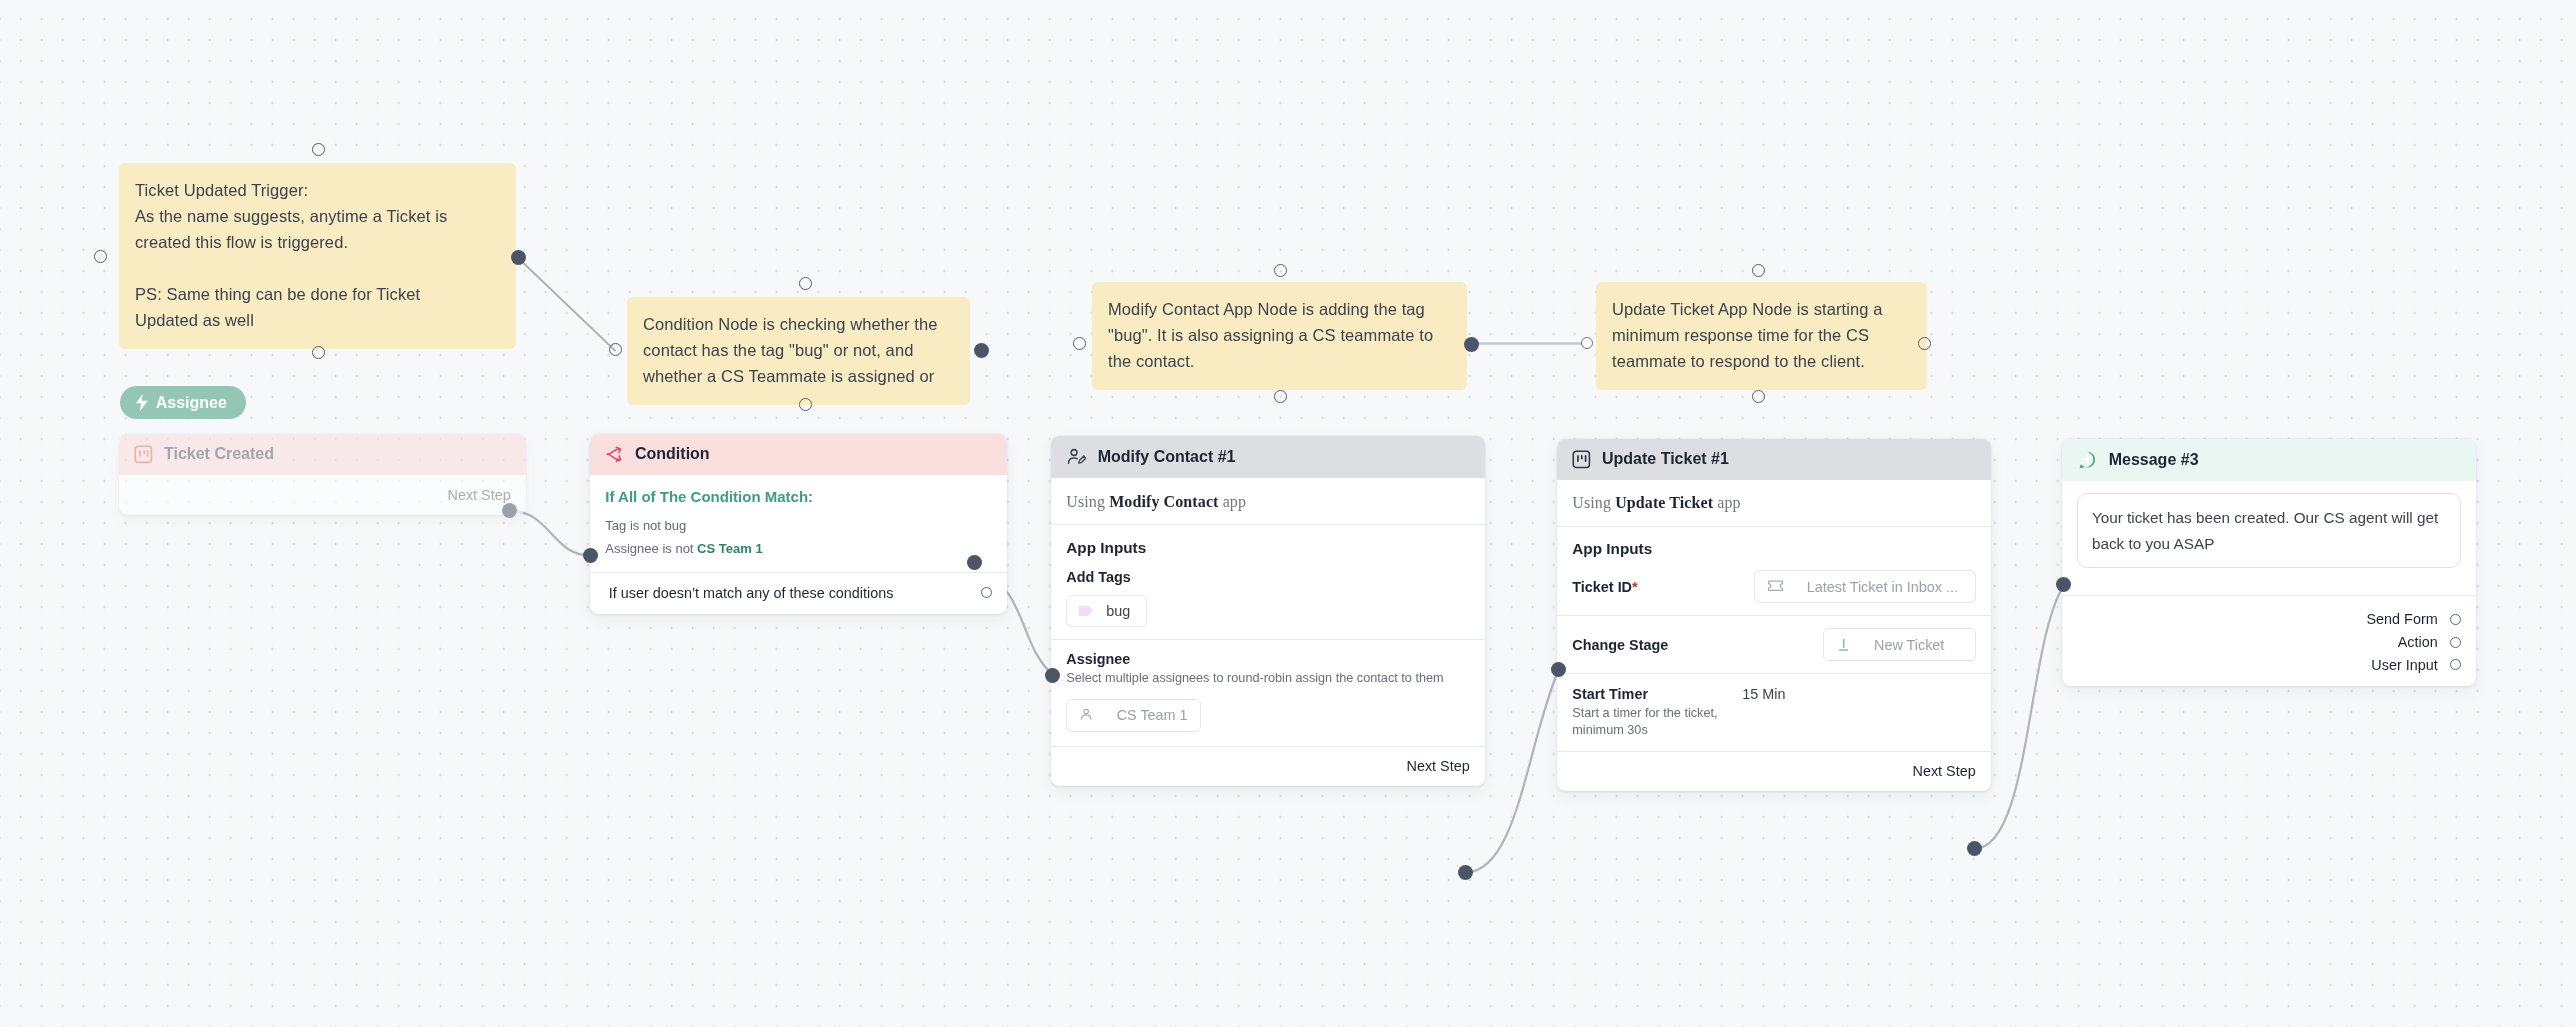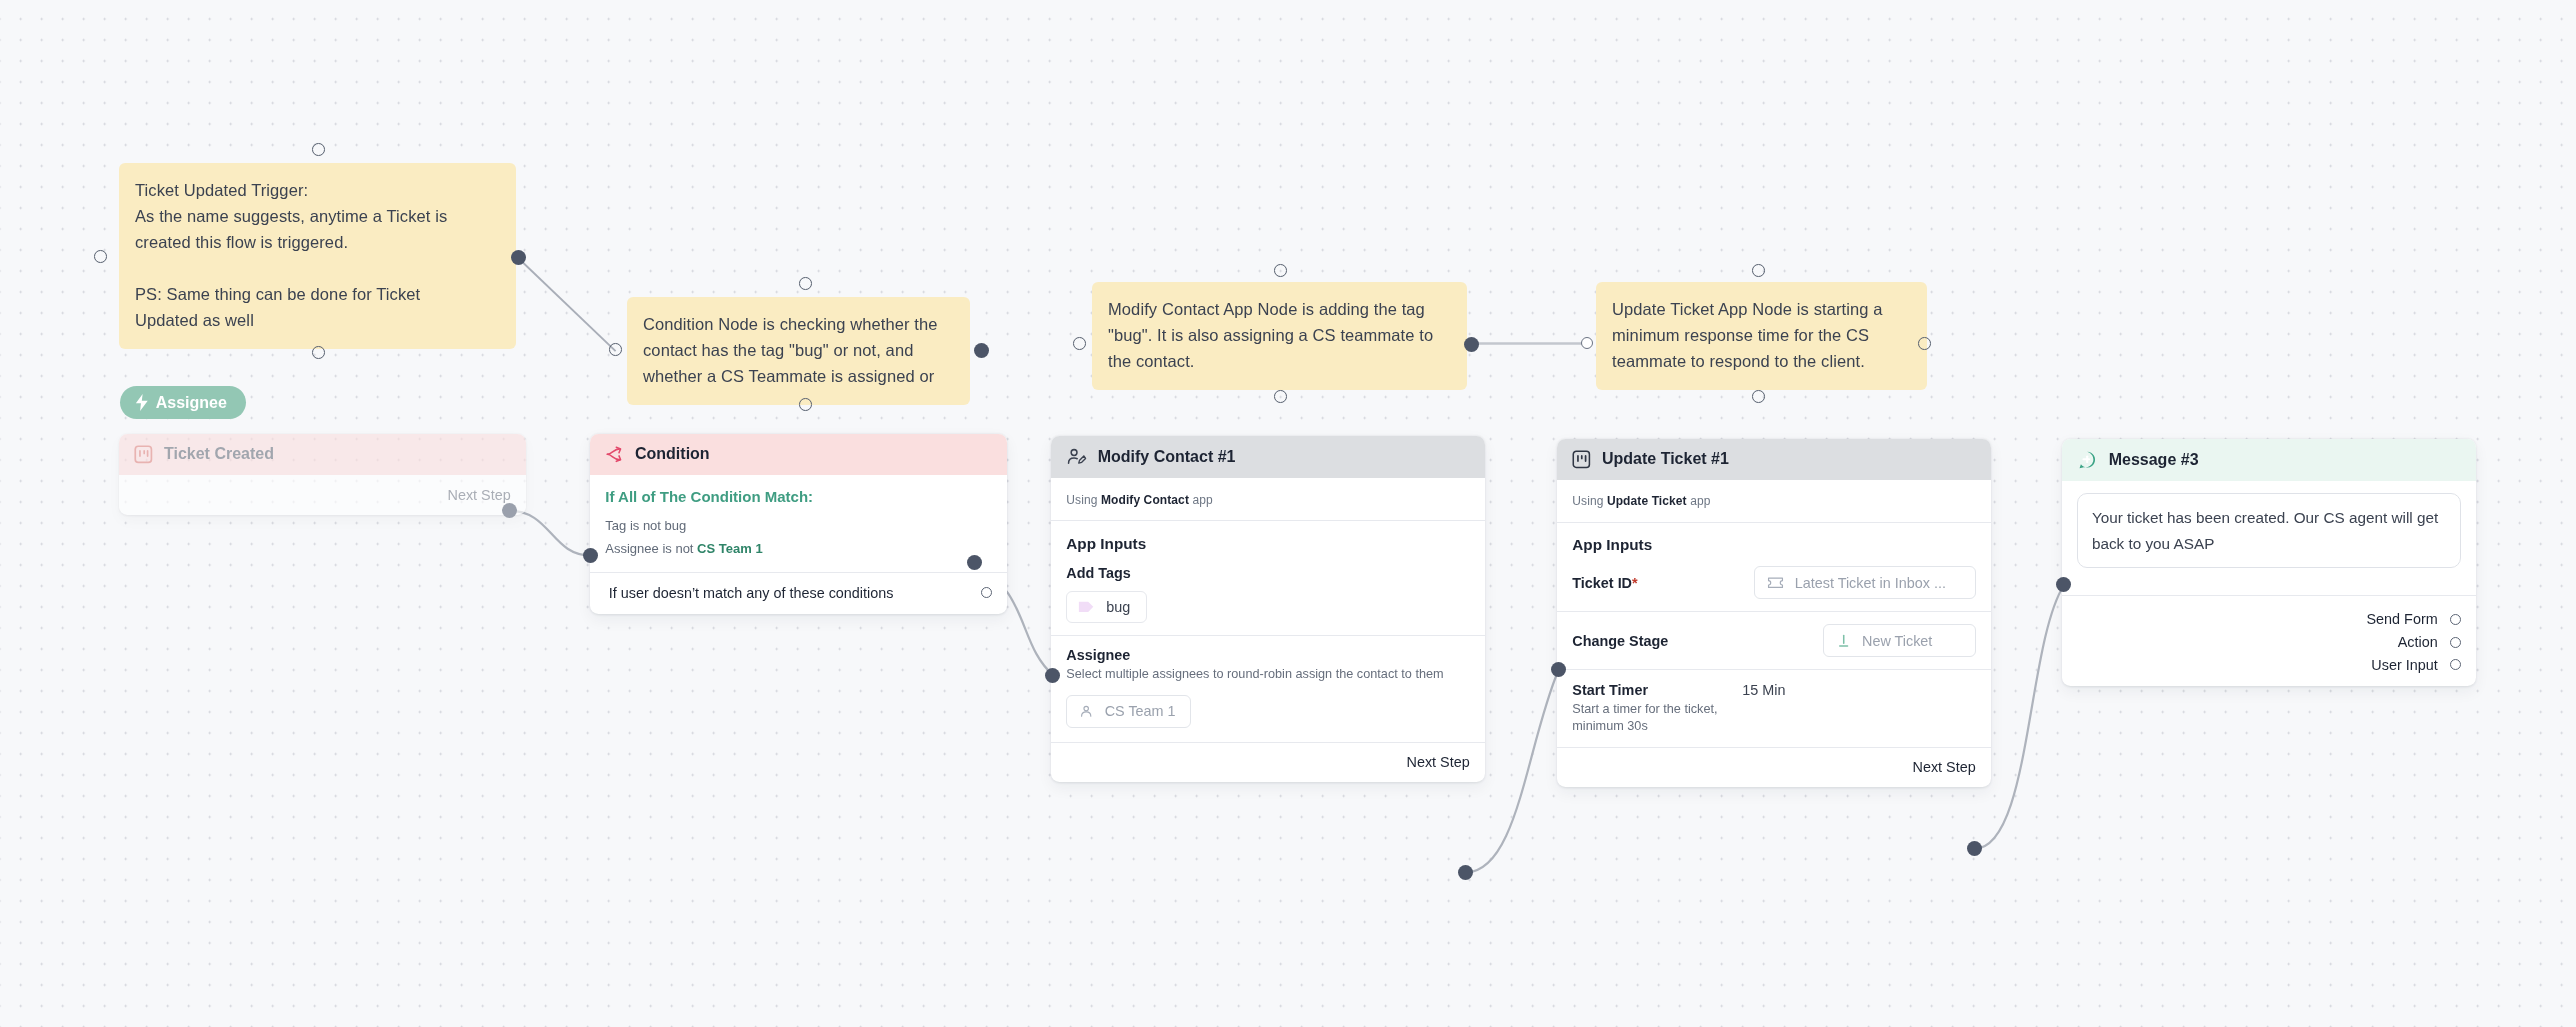--- a/index.html
+++ b/index.html
@@ -91,24 +91,25 @@
   }
   .node-body { padding: 0 15.3px 0 15.3px; }
 
   .head-red   { background: #fadfdf; }
   .head-grey  { background: #dcdee1; }
   .head-green { background: #eaf6f1; }
 
   .divider { height: 0.8px; background: #e7e9ee; margin: 0 -15.3px; }
 
   .using-line {
-    font-size: 12px;
+    font-size: 16px;
     color: #6d7684;
     padding: 14.4px 0 13.6px 0;
     letter-spacing: 0.1px;
+    font-family: Liberation Serif, serif;
   }
   .using-line b { color: #1d2433; font-weight: bold; }
 
   .section-title {
     font-size: 15.3px;
     font-weight: bold;
     color: #1d2433;
     padding: 13.6px 0 0 0;
   }
 
@@ -119,22 +120,22 @@
   }
   .field-desc {
     font-size: 12.7px;
     color: #666e7c;
     line-height: 17px;
     margin-top: 2.5px;
   }
 
   .input-box {
     display: flex;
-    align-items: center;
-    gap: 11px;
+    align-items: flex-start;
+    gap: 23px;
     border: 0.8px solid #e2e5ea;
     border-radius: 6px;
     padding: 7.6px 12px;
     background: #fff;
     color: #9aa1ad;
     font-size: 14.4px;
   }
 
   .chip {
     display: inline-flex;

